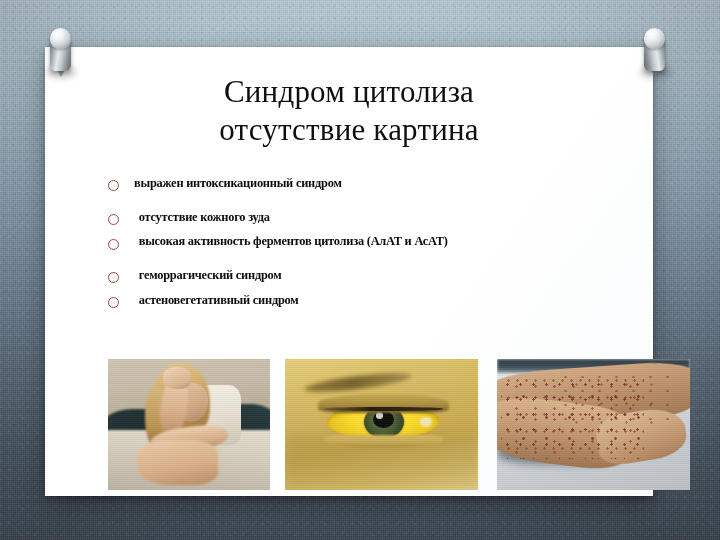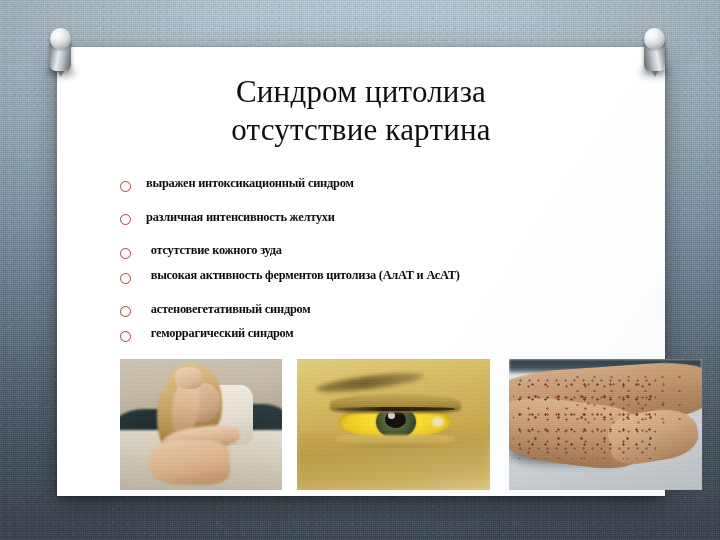--- a/index.html
+++ b/index.html
@@ -60,21 +60,21 @@
     position: absolute;
     inset: 0;
     pointer-events: none;
     background: radial-gradient(ellipse 78% 70% at 50% 40%,
       rgba(255,255,255,0.10) 0%, rgba(0,0,0,0.0) 55%, rgba(0,0,0,0.18) 100%);
   }
 
   
   .card {
     position: absolute;
-    left: 57px;
+    left: 45px;
     top: 47px;
     width: 608px;
     height: 449px;
     background: #ffffff;
     box-shadow:
       0 2px 5px rgba(0,0,0,0.30),
       0 10px 26px rgba(0,0,0,0.34);
   }
   .card-sheen {
     position: absolute;
@@ -163,21 +163,21 @@
 
   
   .bullets {
     position: absolute;
     left: 63px;
     top: 128px;
     width: 500px;
   }
   .bullet-row {
     display: flex;
-    align-items: flex-end;
+    align-items: center;
     margin-bottom: 17px;
   }
   .bullet-row.tight { margin-bottom: 8px; }
   .bullet-mark {
     flex: 0 0 auto;
     width: 9px;
     height: 9px;
     margin-top: 5px;
     margin-right: 15px;
     border: 1.6px solid #9c4a41;
@@ -454,43 +454,39 @@
       <span class="title-line">отсутствие картина</span>
     </div>
 
     <div class="bullets">
 
       <div class="bullet-row">
         <span class="bullet-mark"></span>
         <span class="bullet-text">выражен интоксикационный синдром</span>
       </div>
 
-      <div class="bullet-row">
-        <span class="bullet-mark"></span>
-        <span class="bullet-text">различная интенсивность желтухи</span>
-      </div>
 
       <div class="bullet-row tight">
         <span class="bullet-mark"></span>
         <span class="bullet-text indented">отсутствие кожного зуда</span>
       </div>
 
       <div class="bullet-row">
         <span class="bullet-mark"></span>
         <span class="bullet-text indented">высокая активность ферментов цитолиза (АлАТ и АсАТ)</span>
       </div>
 
       <div class="bullet-row tight">
         <span class="bullet-mark"></span>
-        <span class="bullet-text indented">астеновегетативный синдром</span>
+        <span class="bullet-text indented">геморрагический синдром</span>
       </div>
 
       <div class="bullet-row tight">
         <span class="bullet-mark"></span>
-        <span class="bullet-text indented">геморрагический синдром</span>
+        <span class="bullet-text indented">астеновегетативный синдром</span>
       </div>
 
     </div>
 
     <div class="photos">
 
       <div class="photo photo-1">
         <div class="ph-layer p1-bg"></div>
         <div class="p1-pillow-dark"></div>
         <div class="p1-pillow-dark2"></div>

